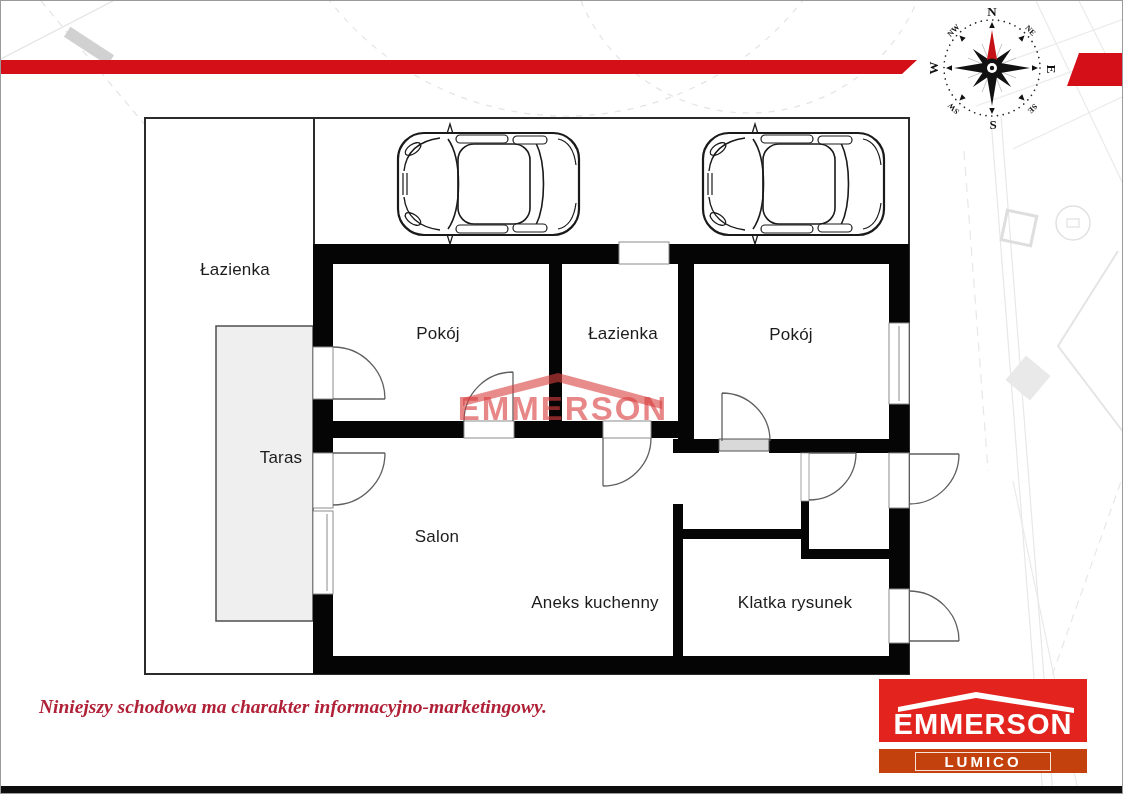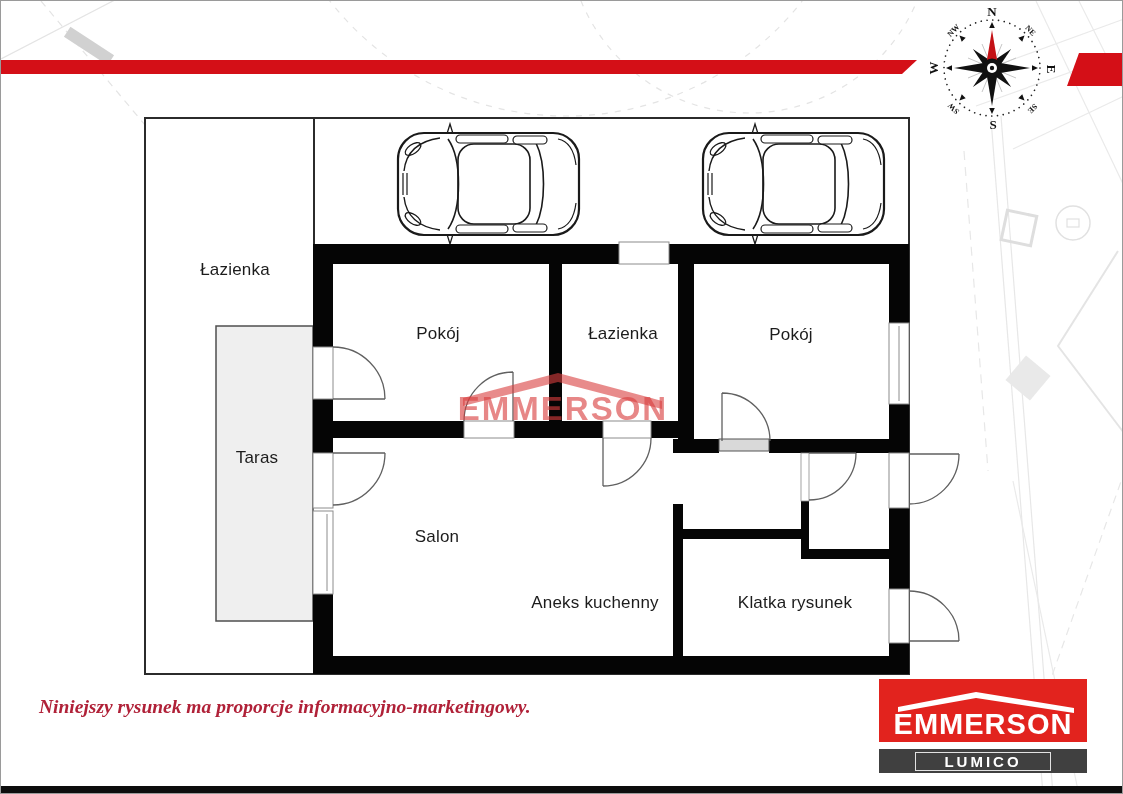--- a/index.html
+++ b/index.html
@@ -18,21 +18,21 @@
   
   .lbl{
     position:absolute;
     transform:translate(-50%,-50%);
     font-size:17px;
     color:#1c1c1c;
     white-space:nowrap;
     letter-spacing:.2px;
   }
   .lbl-ogrodek{left:234px;top:269px;}
-  .lbl-taras{left:256px;top:457px;}
+  .lbl-taras{left:280px;top:457px;}
   .lbl-pokoj1{left:437px;top:333px;}
   .lbl-lazienka{left:622px;top:333px;}
   .lbl-pokoj2{left:790px;top:334px;}
   .lbl-salon{left:436px;top:536px;}
   .lbl-aneks{left:594px;top:602px;}
   .lbl-klatka{left:794px;top:602px;}
 
   
   .watermark-text{
     position:absolute;left:562px;top:408px;
@@ -57,21 +57,21 @@
     position:relative;width:208px;height:63px;background:#e2231e;
   }
   .logo-roof-svg{position:absolute;left:0;top:0;}
   .logo-brand{
     position:absolute;left:0;bottom:1px;width:100%;
     text-align:center;color:#ffffff;font-weight:bold;
     font-size:29px;letter-spacing:1px;
   }
   .logo-gap{width:208px;height:7px;background:#ffffff;}
   .logo-band{
-    width:208px;height:24px;background:#404040;
+    width:208px;height:24px;background:#c2410c;
     display:flex;align-items:center;justify-content:center;
   }
   .logo-sub{
     color:#ffffff;font-weight:bold;font-size:15px;letter-spacing:3px;
     border:1px solid rgba(255,255,255,.85);
     padding:0 28px;line-height:17px;
   }
 </style>
 </head>
 <body>
@@ -239,21 +239,21 @@
   <div class="lbl lbl-pokoj1">Pokój</div>
   <div class="lbl lbl-lazienka">Łazienka</div>
   <div class="lbl lbl-pokoj2">Pokój</div>
   <div class="lbl lbl-salon">Salon</div>
   <div class="lbl lbl-aneks">Aneks kuchenny</div>
   <div class="lbl lbl-klatka">Klatka rysunek</div>
 
   <div class="watermark-text">EMMERSON</div>
 
   <div class="disclaimer">
-    <div>Niniejszy rysunek ma proporcje informacyjno-marketingowy.</div>
+    <div>Niniejszy schodowa ma charakter informacyjno-marketingowy.</div>
   </div>
 
   <div class="logo">
     <div class="logo-main">
       <svg class="logo-roof-svg" width="208" height="40">
         <polygon points="19,28 97,13 195,29 195,34 97,19 19,33" fill="#ffffff"></polygon>
       </svg>
       <div class="logo-brand">EMMERSON</div>
     </div>
     <div class="logo-gap"></div>

